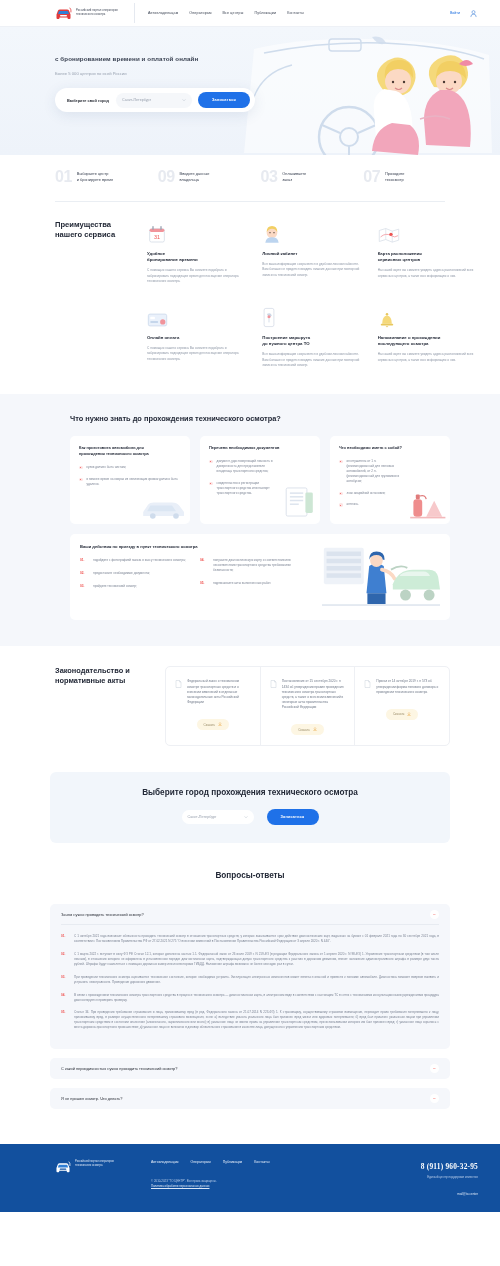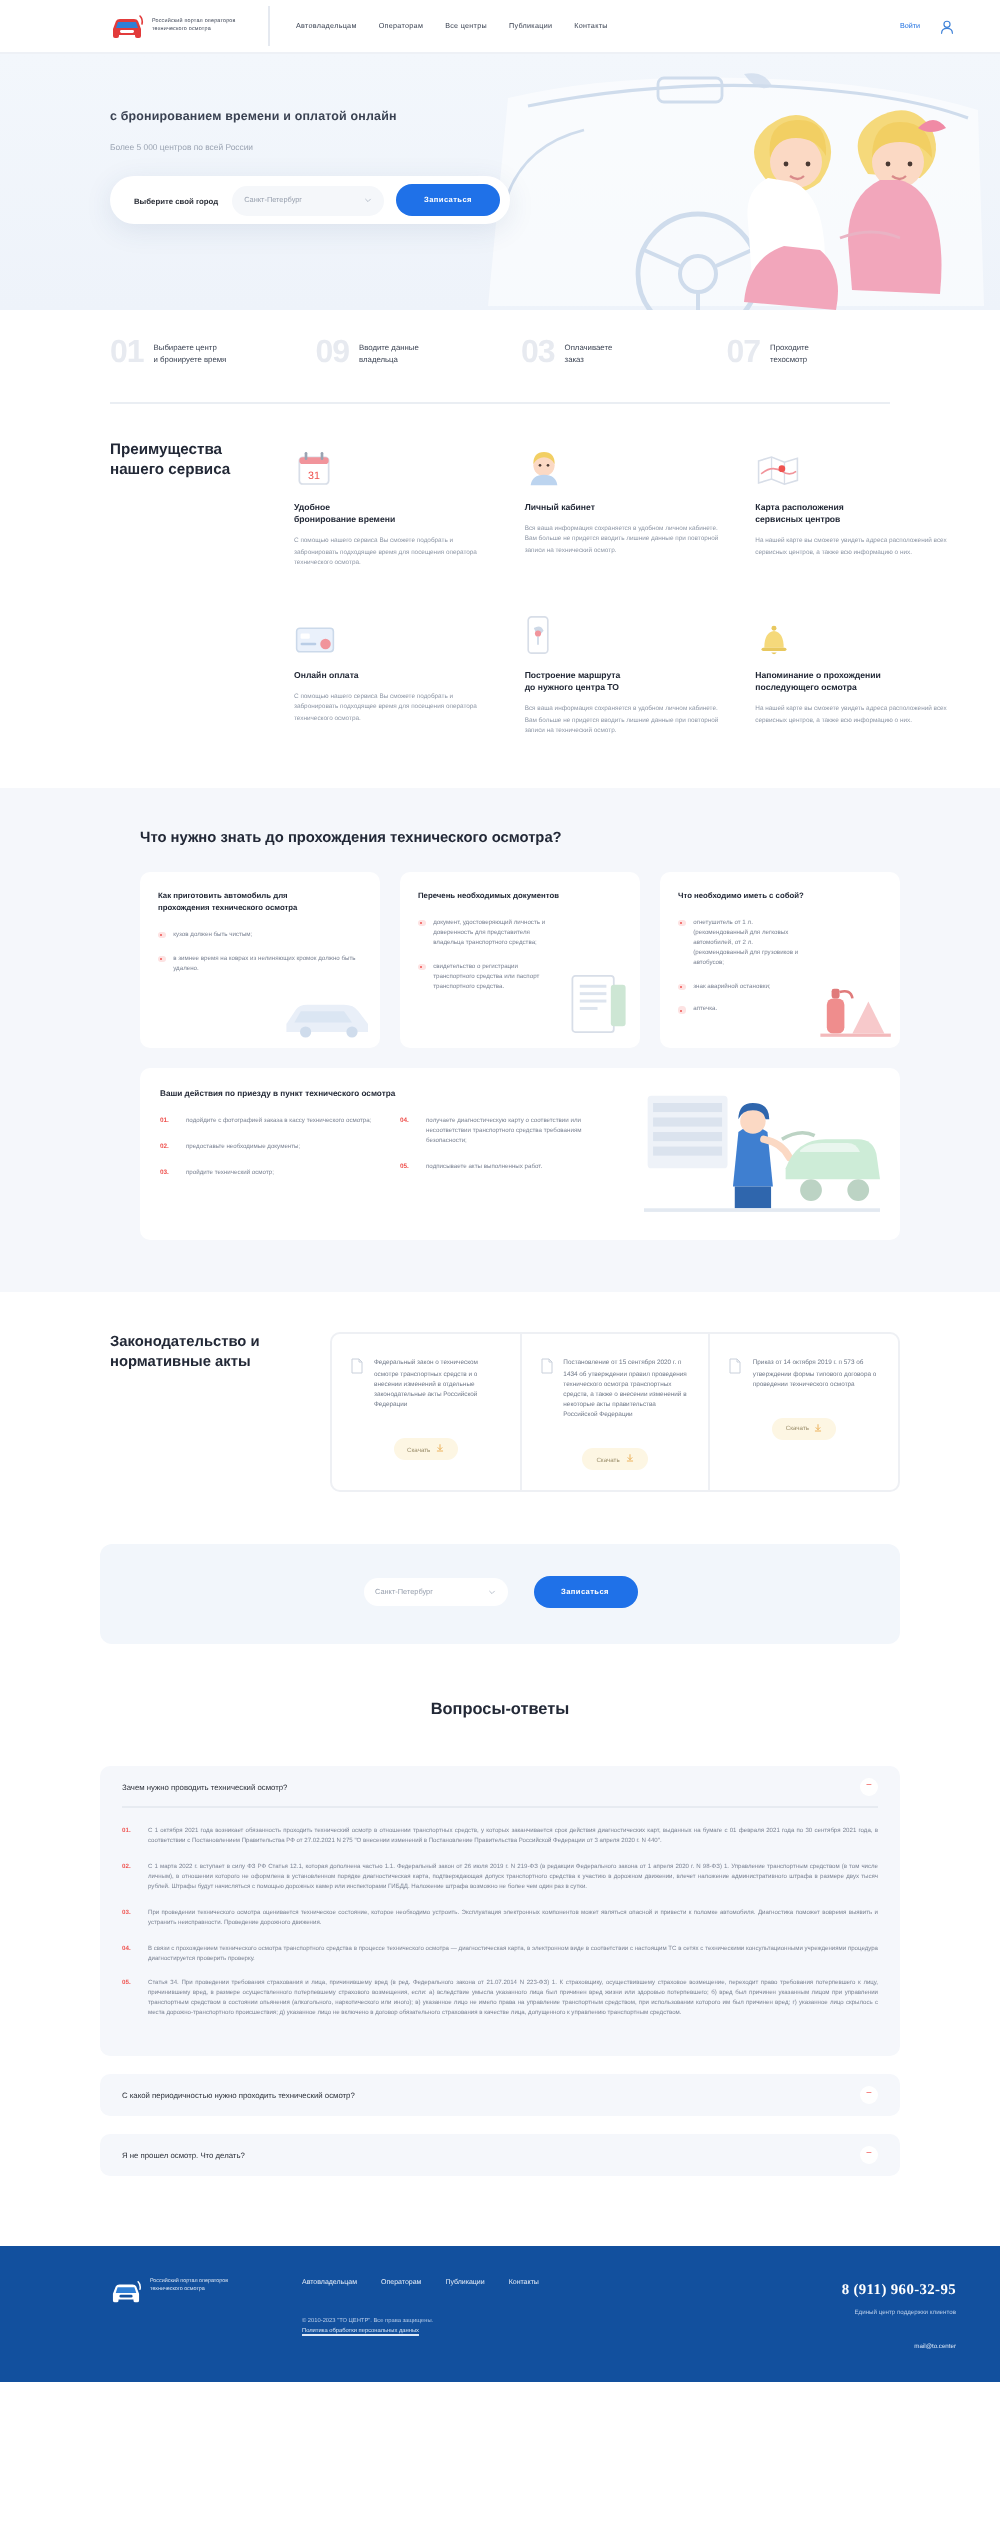--- a/index.html
+++ b/index.html
@@ -538,20 +538,21 @@
           <span><svg viewBox="0 0 12 12" width="4" height="4">
                 <path d="M6 1 V8 M3 5.5 L6 8.5 L9 5.5 M2 10.5 H10" fill="none" stroke="#e8a33d" stroke-width="1.2" stroke-linecap="round"></path>
               </svg></span>
         </div>
       </div>
     </div>
   </div>
 
   <div class="city-cta">
     <div class="city-inner">
+      <h2>Выберите город прохождения технического осмотра</h2>
       <div class="city-form">
         <div class="select">
           <span>Санкт-Петербург</span>
           <span class="chev">
             <svg viewBox="0 0 10 10" width="4" height="4">
                 <path d="M2 4 L5 7 L8 4" fill="none" stroke="#b2bac6" stroke-width="1.1" stroke-linecap="round"></path>
               </svg>
           </span>
         </div>
         <button class="btn-blue">Записаться</button>

